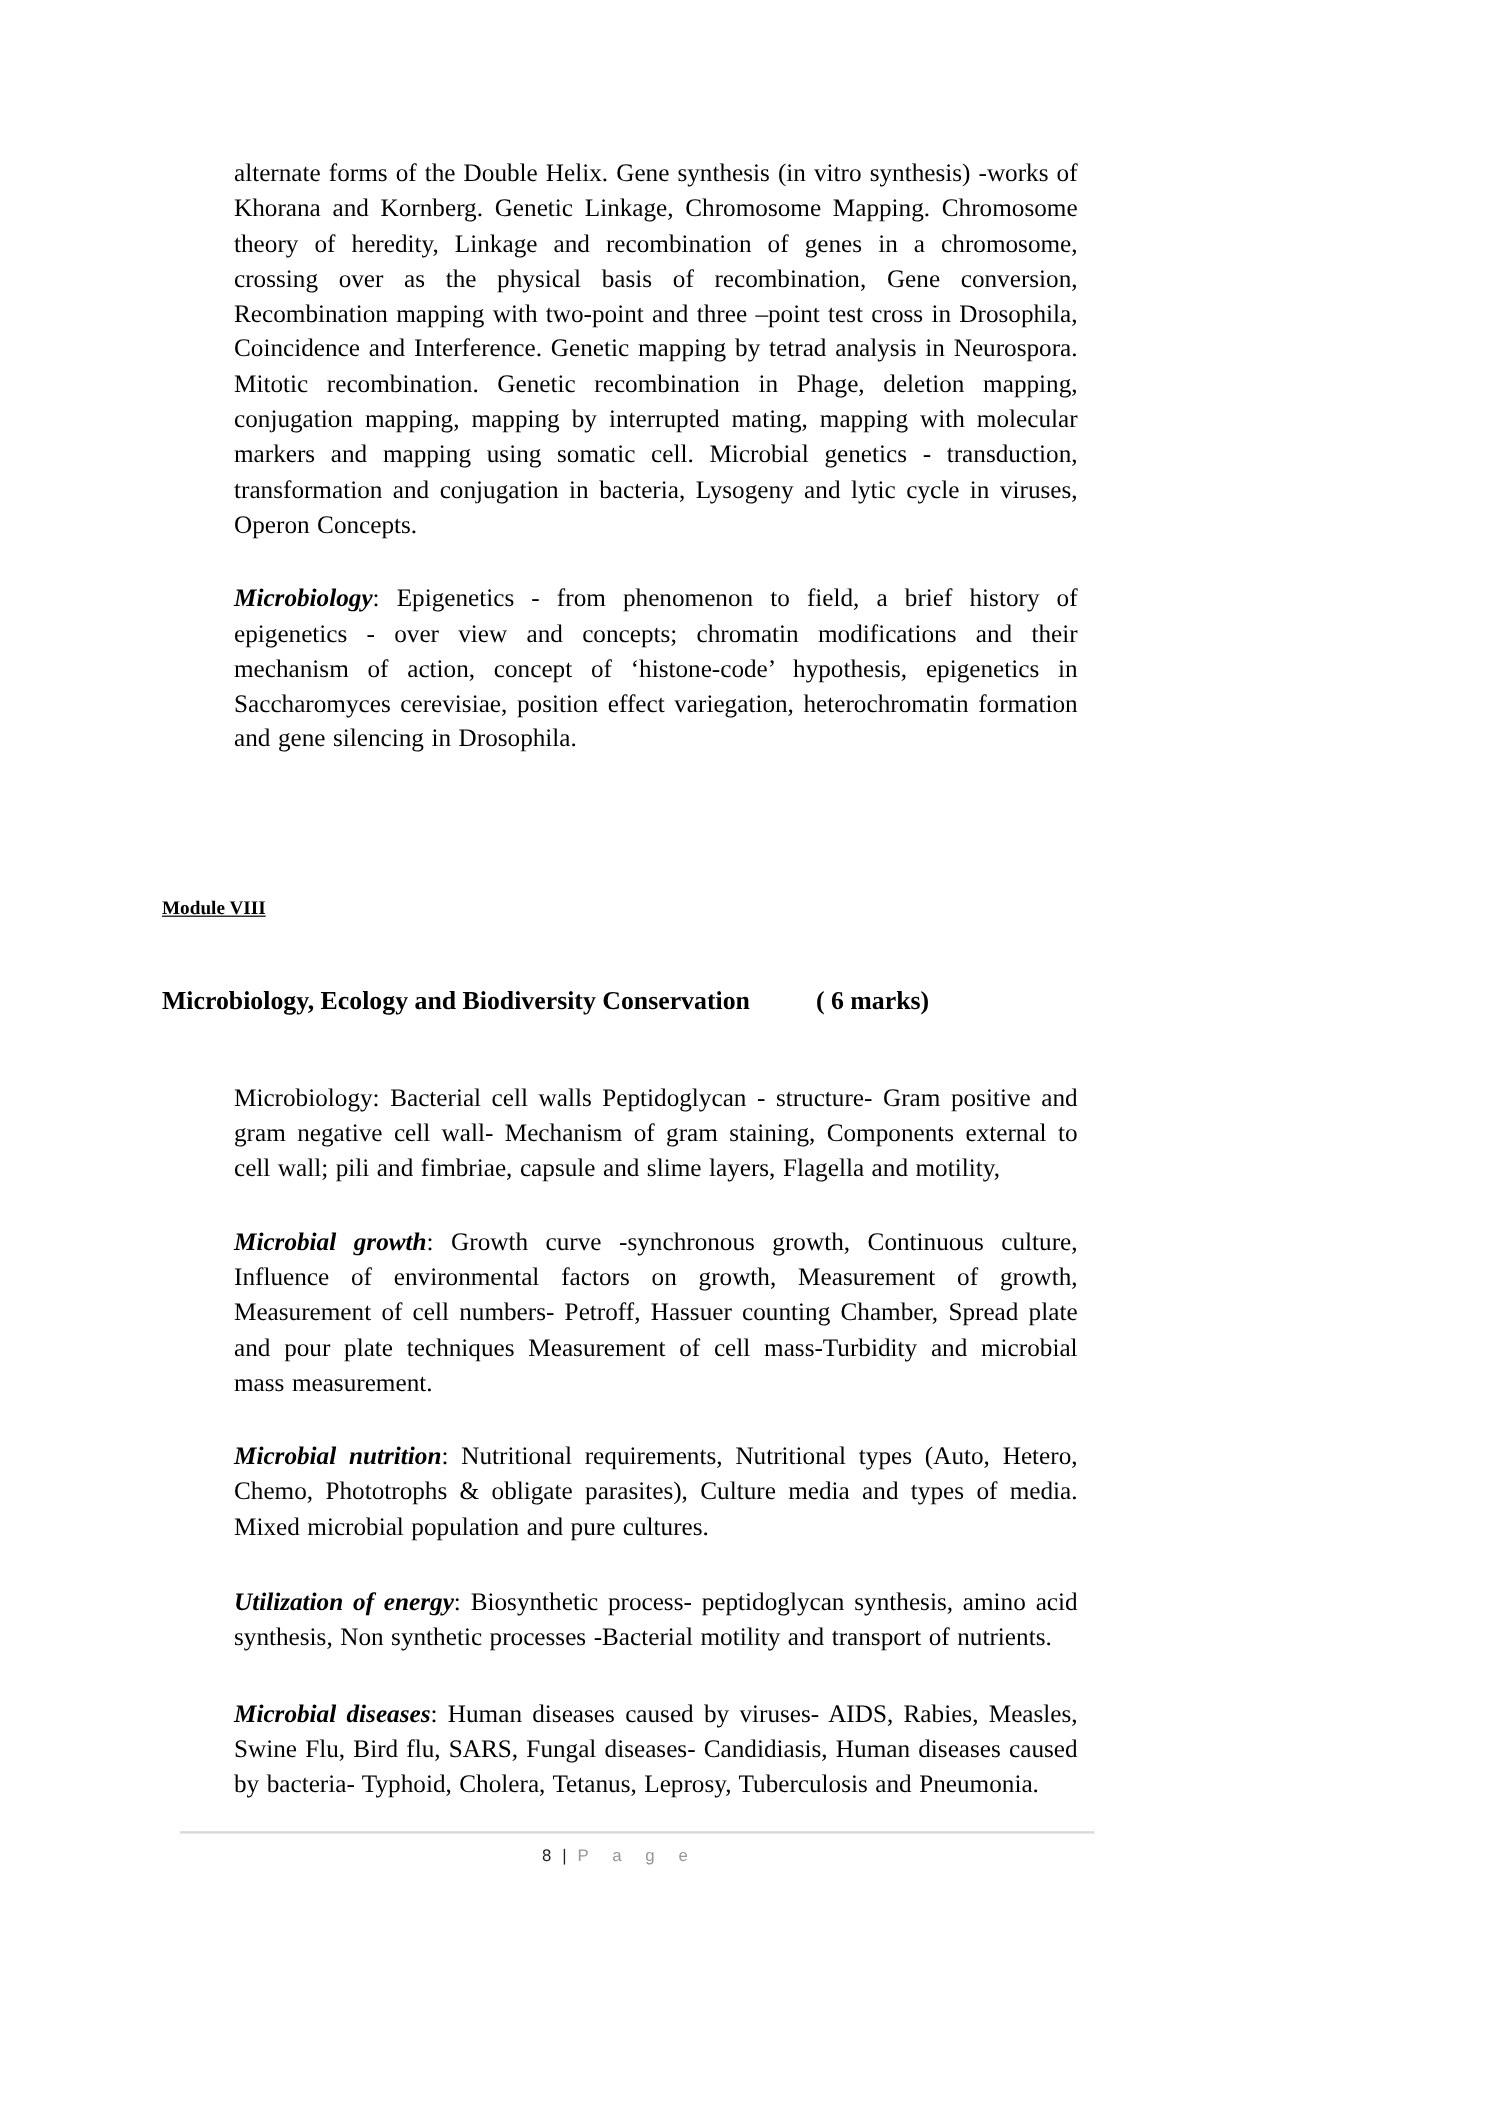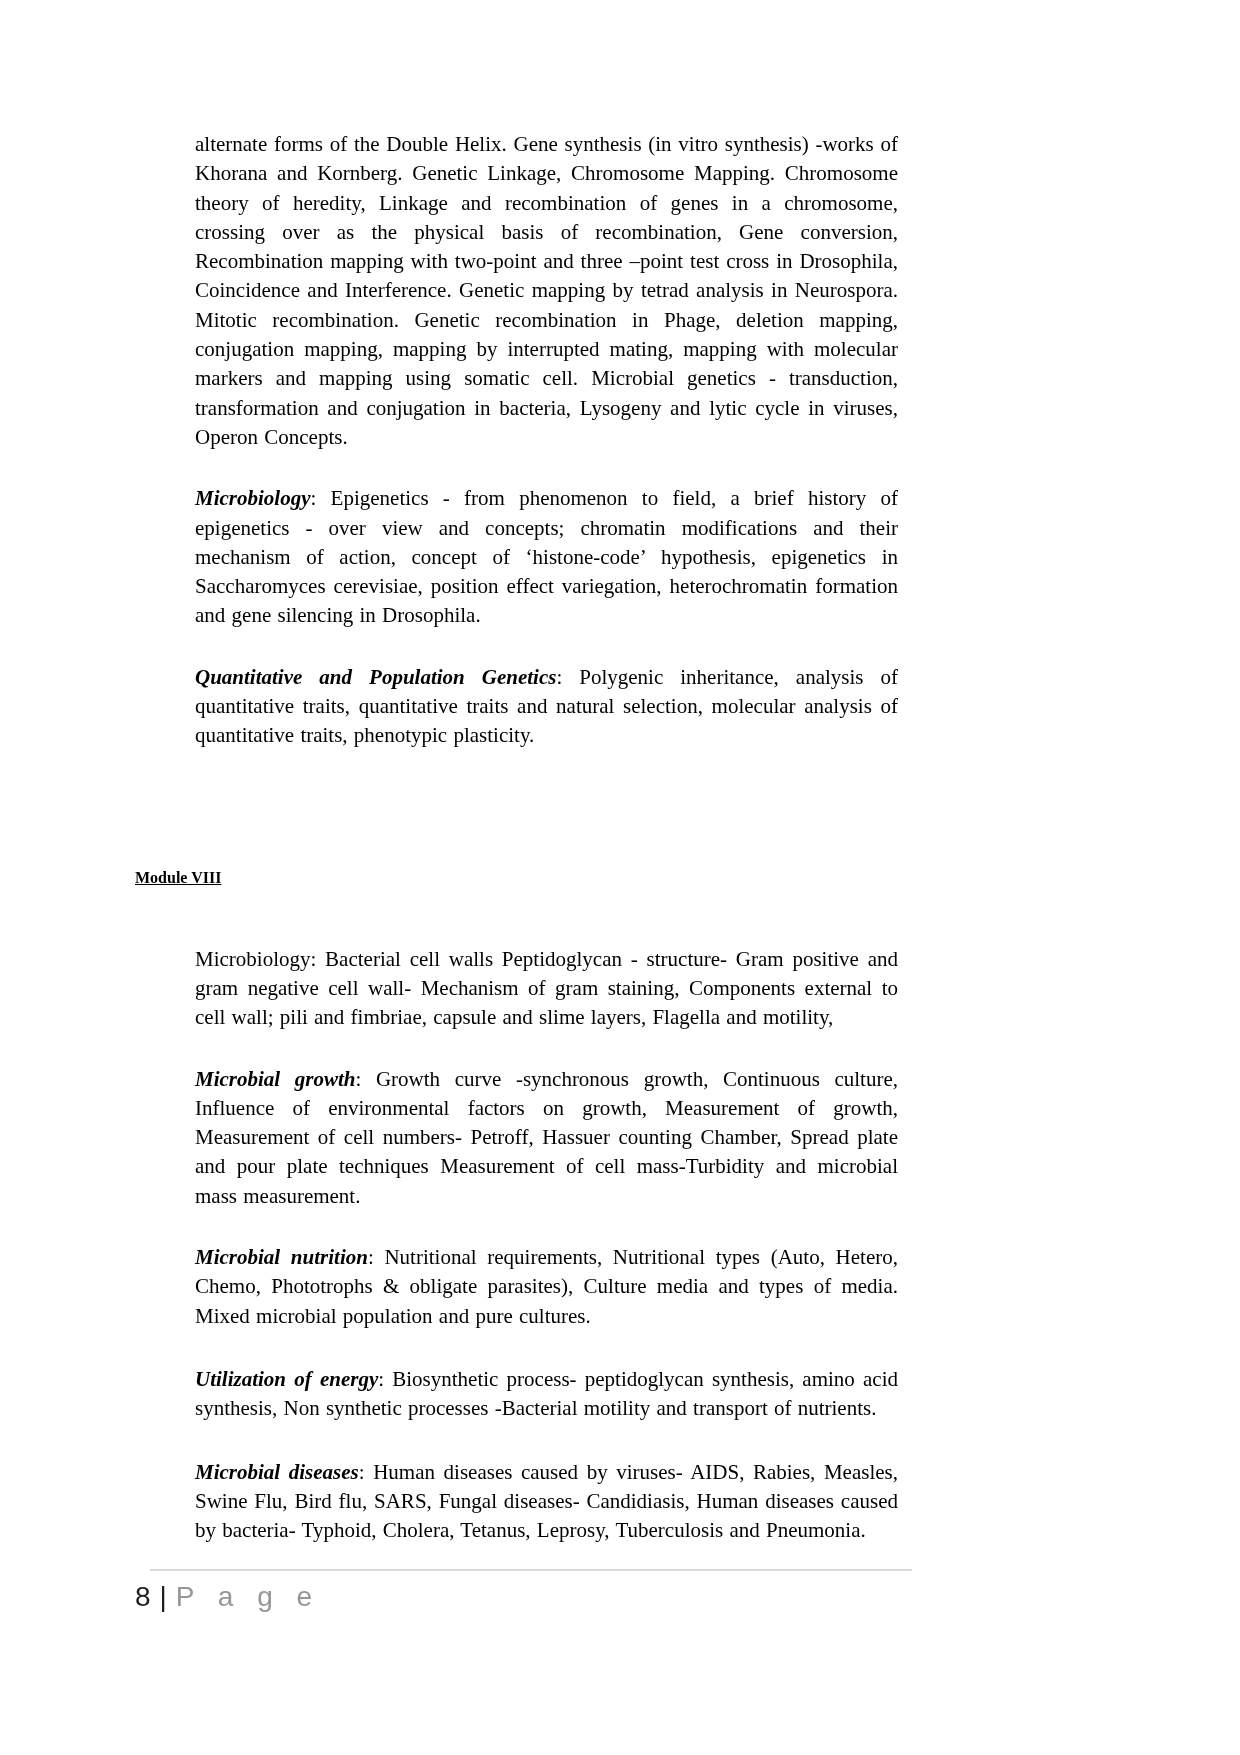--- a/index.html
+++ b/index.html
@@ -61,23 +61,23 @@
   .footer {
     margin-top: 24px;
   }
   .footer-rule {
     height: 2px;
     background: var(--ruleGray, #d9d9d9);
     margin-left: 15px;
     margin-right: -14px;
   }
   .footer-text {
-    text-align: left;
+    text-align: center;
     font-family: "Liberation Sans", sans-serif;
-    font-size: 28px;
+    font-size: 14px;
     margin-top: 10px;
     white-space: nowrap;
   }
   .pgnum {
     color: #1f1f1f;
     margin-right: 9px;
   }
   .pgsep {
     color: #1f1f1f;
     margin-right: 9px;
@@ -93,26 +93,26 @@
 <div class="page">
 
   <p class="para first">
     <span>alternate forms of the Double Helix. Gene synthesis (in vitro synthesis) -works of Khorana and Kornberg. Genetic Linkage, Chromosome Mapping. Chromosome theory of heredity, Linkage and recombination of genes in a chromosome, crossing over as the physical basis of recombination, Gene conversion, Recombination mapping with two-point and three –point test cross in Drosophila, Coincidence and Interference. Genetic mapping by tetrad analysis in Neurospora. Mitotic recombination. Genetic recombination in Phage, deletion mapping, conjugation mapping, mapping by interrupted mating, mapping with molecular markers and mapping using somatic cell. Microbial genetics - transduction, transformation and conjugation in bacteria, Lysogeny and lytic cycle in viruses, Operon Concepts.</span>
   </p>
 
   <p class="para">
     <span class="lead-bi">Microbiology</span><span>: Epigenetics - from phenomenon to field, a brief history of epigenetics - over view and concepts; chromatin modifications and their mechanism of action, concept of ‘histone-code’ hypothesis, epigenetics in Saccharomyces cerevisiae, position effect variegation, heterochromatin formation and gene silencing in Drosophila.</span>
   </p>
 
-  <p class="para">
-    <span class="lead-bi">Quantitative and Population Genetics</span><span>: Polygenic inheritance, analysis of quantitative traits, quantitative traits and natural selection, molecular analysis of quantitative traits, phenotypic plasticity.</span>
-  </p>
 
   <h1 class="module-heading">Module VIII</h1>
 
+  <h2 class="topic-heading">
+    <span>Microbiology, Ecology and Biodiversity Conservation</span><span class="marks">( 6 marks)</span>
+  </h2>
 
   <p class="para after-heading">
     <span class="lead-b">Microbiology</span><span>: Bacterial cell walls Peptidoglycan - structure- Gram positive and gram negative cell wall- Mechanism of gram staining, Components external to cell wall; pili and fimbriae, capsule and slime layers, Flagella and motility,</span>
   </p>
 
   <p class="para">
     <span class="lead-bi">Microbial growth</span><span>: Growth curve -synchronous growth, Continuous culture, Influence of environmental factors on growth, Measurement of growth, Measurement of cell numbers- Petroff, Hassuer counting Chamber, Spread plate and pour plate techniques Measurement of cell mass-Turbidity and microbial mass measurement.</span>
   </p>
 
   <p class="para">

